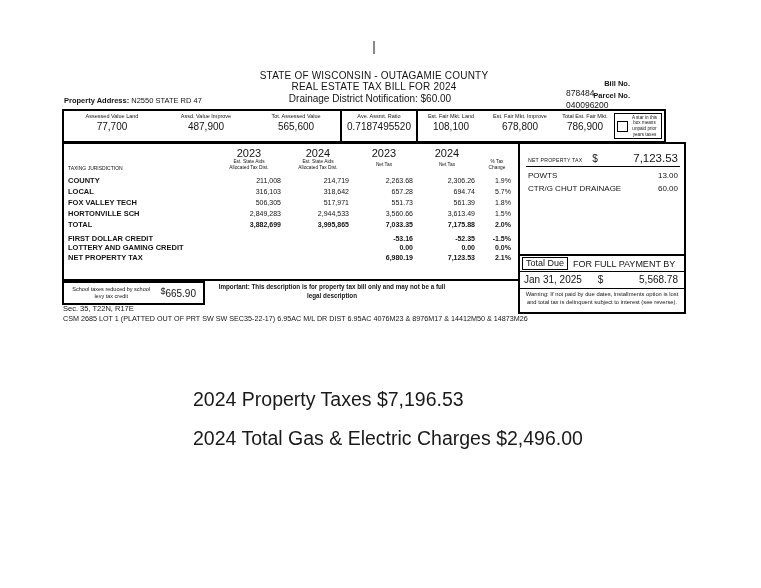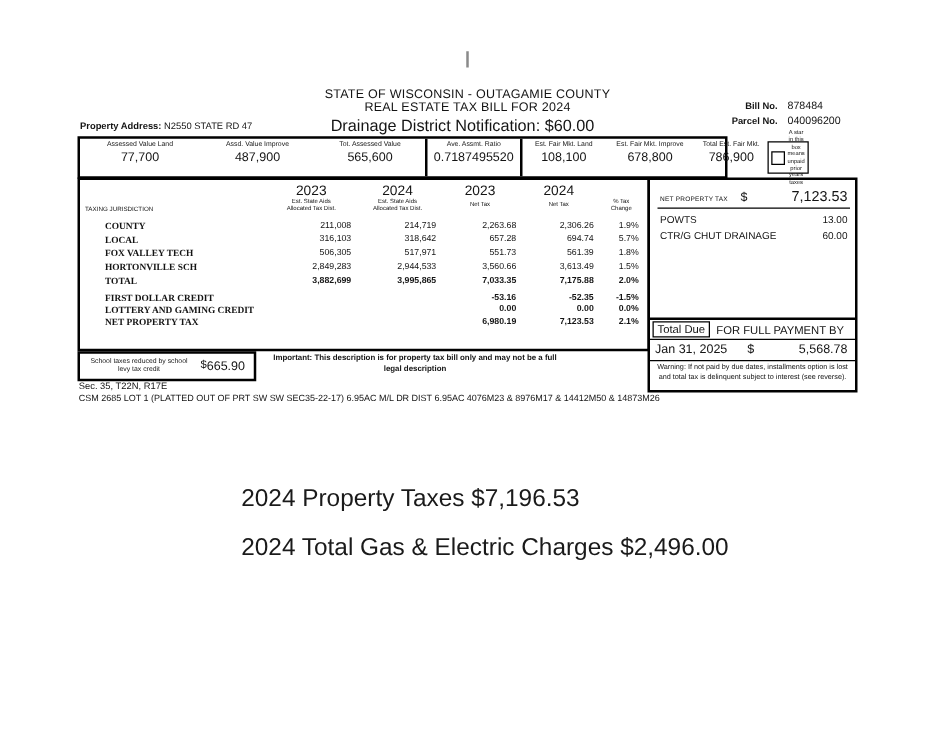--- a/index.html
+++ b/index.html
@@ -7,51 +7,51 @@
   .page {
     position: relative; width: 761px; height: 588px; background: #ffffff;
     font-family: "Liberation Sans", sans-serif; color: #141414; overflow: hidden;
   }
   .cursor-mark { position: absolute; left: 373px; top: 41px; width: 2px; height: 13px; background: #8a8a8a; }
 
   
   .doc-title { position: absolute; left: 62px; width: 624px; text-align: center; font-size: 10px; letter-spacing: .2px; }
   .t1 { top: 70px; }
   .t2 { top: 81px; }
-  .idrow { position: absolute; left: 558px; width: 128px; display: flex; align-items: baseline; }
+  .idrow { position: absolute; left: 558px; width: 128px; display: flex; align-items: baseline; flex-direction: column; }
   .idrow .lbl { width: 64px; text-align: right; font-weight: bold; font-size: 7.5px; }
   .idrow .val { margin-left: 8px; font-size: 8.5px; }
   .bill-row { top: 79px; }
   .parcel-row { top: 91px; }
   .prop-row { position: absolute; left: 64px; top: 96px; font-size: 7.5px; }
   .prop-row .lbl { font-weight: bold; }
-  .drainage { position: absolute; left: 245px; top: 93px; width: 250px; text-align: center; font-size: 13px; }
-
-  
-  .val-strip { position: absolute; left: 62px; top: 109px; width: 520px; height: 34px; border: 2px solid #000; display: flex; }
+  .drainage { position: absolute; left: 245px; top: 93px; width: 250px; text-align: center; font-size: 10px; }
+
+  
+  .val-strip { position: absolute; left: 62px; top: 109px; width: 604px; height: 34px; border: 2px solid #000; display: flex; }
   .vcell { padding-top: 2px; text-align: center; flex: 0 0 auto; }
   .vlabel { font-size: 5.5px; line-height: 1.3; }
   .vvalue { font-size: 10px; margin-top: 1px; }
   .w1 { width: 96px; } .w2 { width: 92px; } .w3 { width: 88px; }
   .w4 { width: 78px; border-left: 2px solid #000; border-right: 2px solid #000; }
   .w5 { width: 66px; } .w6 { width: 72px; } .w7 { width: 58px; }
   .star-box { margin: 2px 2px 2px auto; width: 64px; border: 1.5px solid #000; display: flex; align-items: center; padding: 2px; }
   .star-square { width: 11px; height: 11px; border: 1px solid #000; flex: 0 0 auto; }
   .star-text { font-size: 4.6px; line-height: 1.25; text-align: center; margin-left: 2px; }
 
   
   .tax-box { position: absolute; left: 62px; top: 142px; width: 458px; height: 139px; border: 2px solid #000; }
   .tgrid { display: grid; grid-template-columns: 150px 70px 68px 64px 62px 38px; align-items: center; }
   .thead-years { margin-top: 3px; }
   .yr { font-size: 11px; text-align: center; }
   .thead-sub .sub { font-size: 4.8px; line-height: 1.3; text-align: center; white-space: pre-line; }
   .juris { font-size: 5px; padding-left: 4px; align-self: end; }
   .rows { margin-top: 4px; }
   .trow { height: 11px; }
-  .trow .name { font-weight: bold; font-size: 7.5px; padding-left: 20px; white-space: nowrap; font-family: Liberation Serif, serif; }
+  .trow .name { font-weight: bold; font-size: 7.5px; padding-left: 4px; white-space: nowrap; }
   .trow .num { font-size: 7px; text-align: right; padding-right: 3px; }
   .trow .pct { font-size: 7px; text-align: right; padding-right: 5px; }
   .trow.total .num, .trow.total .pct { font-weight: bold; }
   .credits { margin-top: 3px; }
   .credits .trow { height: 9.5px; }
   .credits .num, .credits .pct { font-weight: bold; }
 
   
   .summary-box { position: absolute; left: 518px; top: 142px; width: 168px; height: 172px; border: 2px solid #000; }
   .net-row { display: flex; align-items: baseline; padding: 8px 6px 0 8px; }

